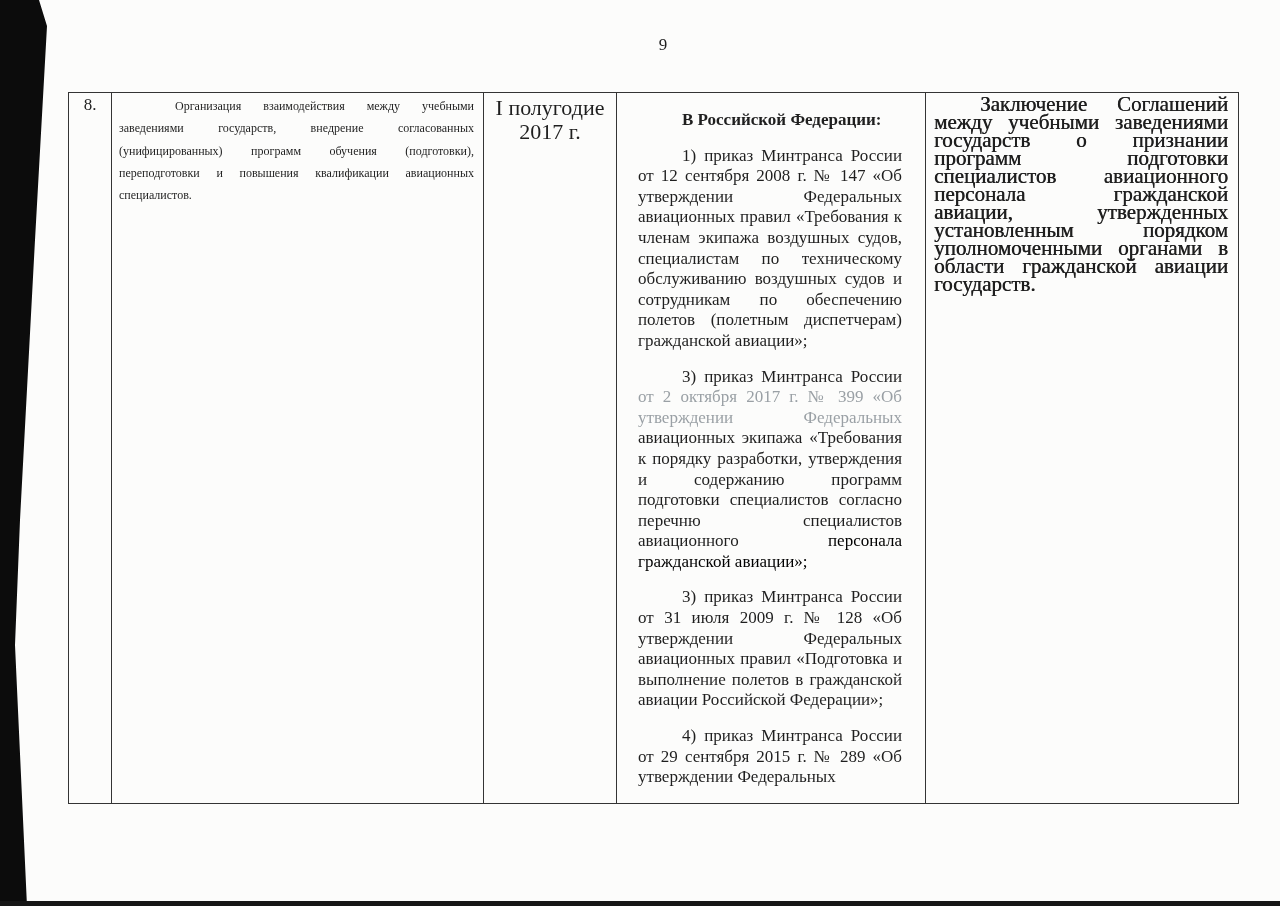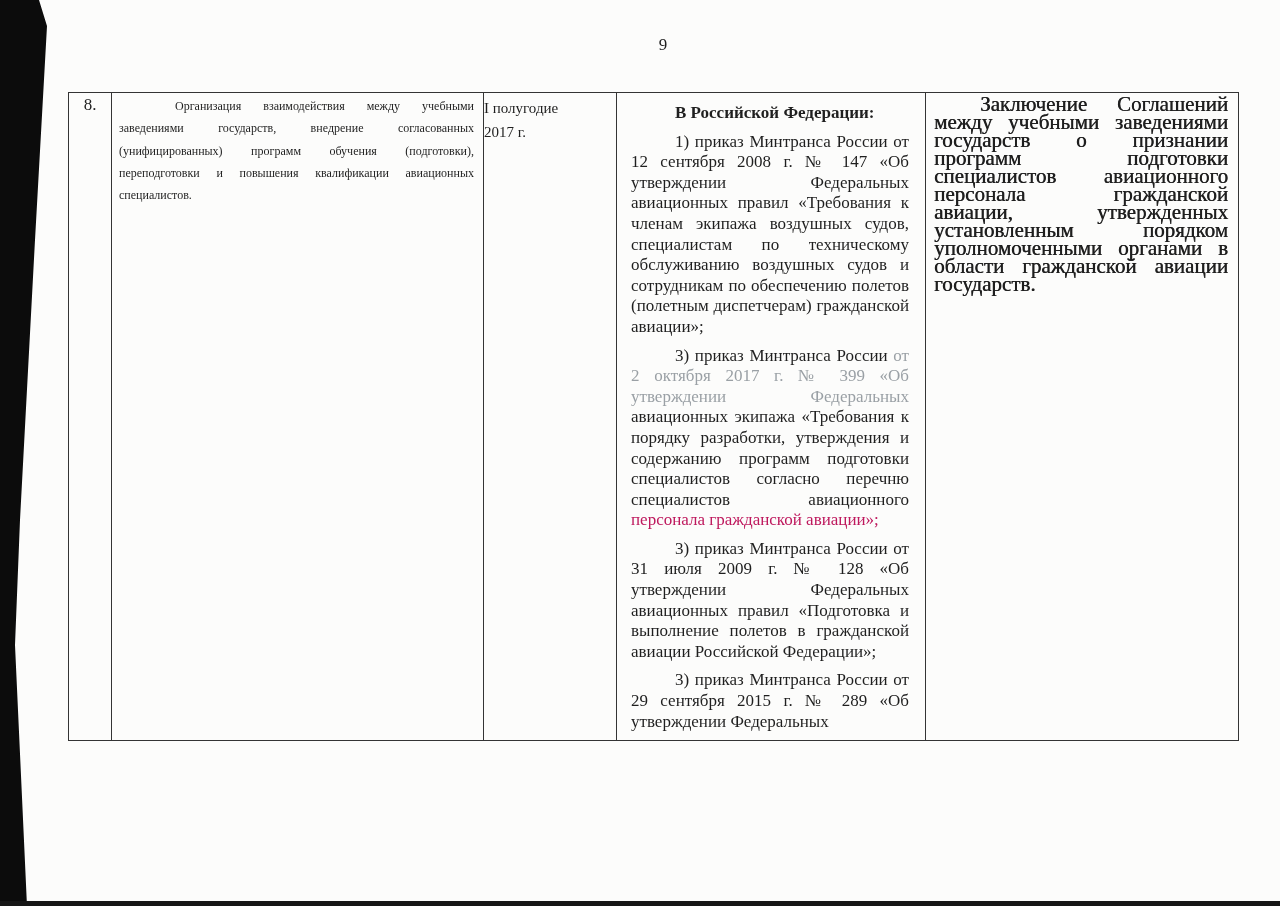--- a/index.html
+++ b/index.html
@@ -62,47 +62,48 @@
     padding-top: 2px;
   }
   .activity {
     font-size: 12px;
     line-height: 22.3px;
     text-align: justify;
     text-indent: 56px;
     padding: 2px 9px 0 7px;
   }
   .period {
-    font-size: 15px;
+    font-size: 22px;
     line-height: 24px;
+    text-align: center;
     padding-top: 3px;
   }
   .legal {
     font-size: 17px;
     line-height: 20.6px;
     text-align: justify;
     padding: 2px 8px 0 6px;
   }
   .legal p {
-    margin: 8px;
+    margin: 15px;
     text-indent: 44px;
   }
   .legal .heading {
     font-weight: bold;
   }
   .result {
     font-size: 21px;
     line-height: 18px;
     text-align: justify;
     text-indent: 46px;
     padding: 2px 10px 0 8px;
     text-shadow: 0.4px 0 0 currentColor;
   }
   .faded    { color: #9aa0a5; }
-  .semifade { color: #be185d; }
+  .semifade { color: #000000; }
 </style>
 </head>
 <body>
 
 <div class="scan-bar-left"></div>
 <div class="scan-edge-bottom"></div>
 
 <div class="page-number">9</div>
 
 <table class="doc-table">
@@ -126,21 +127,21 @@
         <div>I полугодие</div>
         <div>2017 г.</div>
       </div>
     </td>
     <td>
       <div class="legal">
         <p class="heading">В Российской Федерации:</p>
         <p>1) приказ Минтранса России от 12 сентября 2008 г. № 147 «Об утверждении Федеральных авиационных правил «Требования к членам экипажа воздушных судов, специалистам по техническому обслуживанию воздушных судов и сотрудникам по обеспечению полетов (полетным диспетчерам) гражданской авиации»;</p>
         <p><span>3) приказ Минтранса России </span><span class="faded">от 2 октября 2017 г. № 399 «Об утверждении Федеральных </span><span>авиационных экипажа «Требования к порядку разработки, утверждения и содержанию программ подготовки специалистов согласно перечню специалистов авиационного </span><span class="semifade">персонала гражданской авиации»;</span></p>
         <p>3) приказ Минтранса России от 31 июля 2009 г. № 128 «Об утверждении Федеральных авиационных правил «Подготовка и выполнение полетов в гражданской авиации Российской Федерации»;</p>
-        <p>3) приказ Минтранса России от 29 сентября 2015 г. № 289 «Об утверждении Федеральных</p>
+        <p>4) приказ Минтранса России от 29 сентября 2015 г. № 289 «Об утверждении Федеральных</p>
       </div>
     </td>
     <td>
       <div class="result">Заключение Соглашений между учебными заведениями государств о признании программ подготовки специалистов авиационного персонала гражданской авиации, утвержденных установленным порядком уполномоченными органами в области гражданской авиации государств.</div>
     </td>
   </tr>
 </tbody>
   </table>
 
 </body></html>

